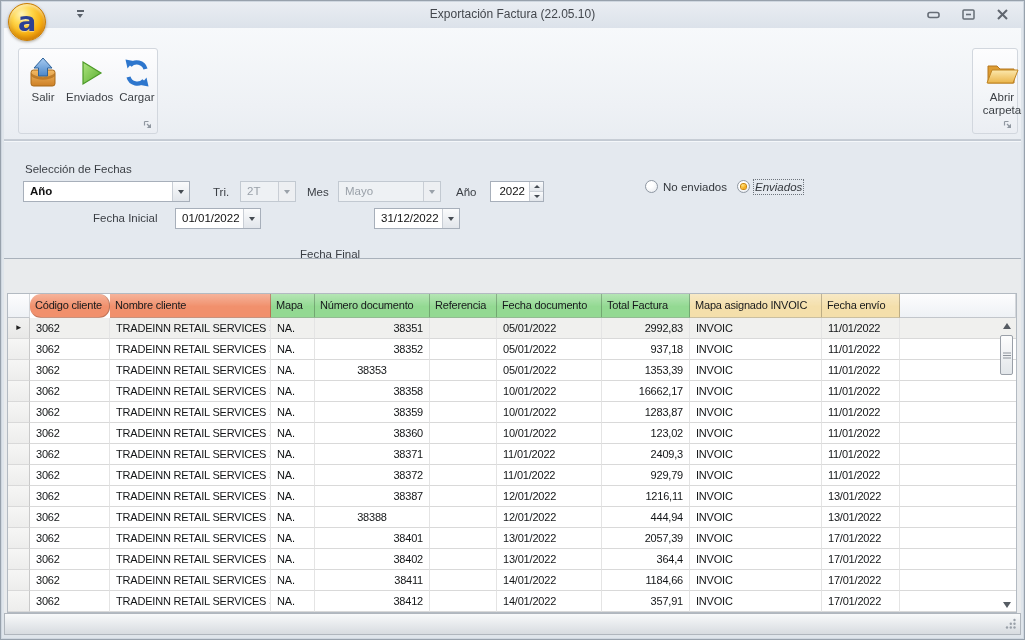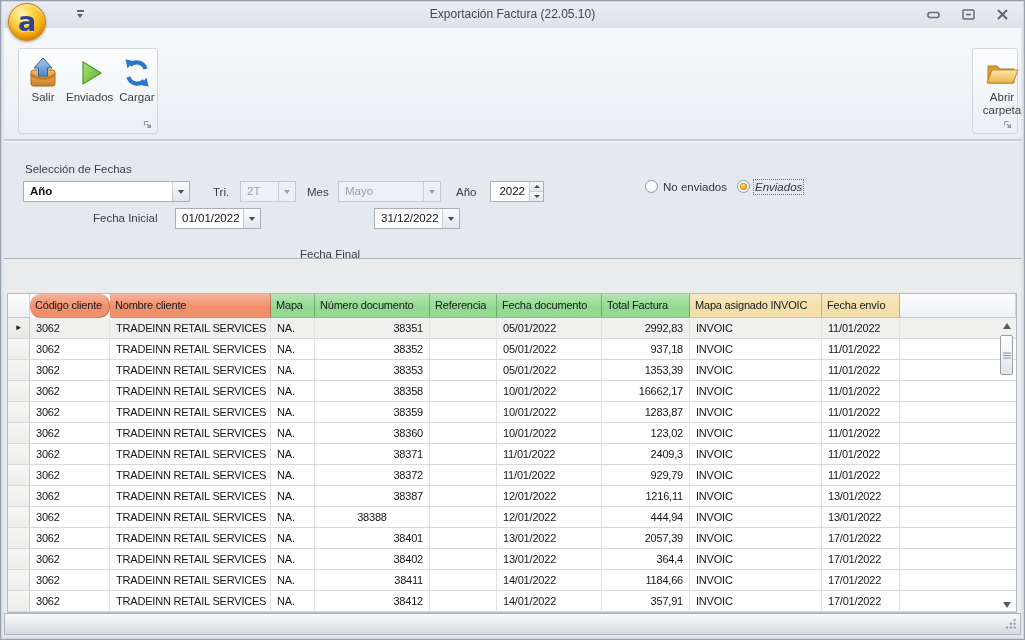--- a/index.html
+++ b/index.html
@@ -335,21 +335,21 @@
             <div class="cell r" style="width: 88px;">937,18</div>
             <div class="cell" style="width: 132px;">INVOIC</div>
             <div class="cell" style="width: 78px;">11/01/2022</div>
             <div class="cell cfill"></div>
           </div>
           <div class="grow">
             <div class="cell ind"></div>
             <div class="cell" style="width: 80px;">3062</div>
             <div class="cell" style="width: 161px;">TRADEINN RETAIL SERVICES SL</div>
             <div class="cell" style="width: 44px;">NA.</div>
-            <div class="cell r" style="width: 115px;">38353</div>
+            <div class="cell r" style="width: 115px; text-align: center;">38353</div>
             <div class="cell" style="width: 67px;"></div>
             <div class="cell" style="width: 105px;">05/01/2022</div>
             <div class="cell r" style="width: 88px;">1353,39</div>
             <div class="cell" style="width: 132px;">INVOIC</div>
             <div class="cell" style="width: 78px;">11/01/2022</div>
             <div class="cell cfill"></div>
           </div>
           <div class="grow">
             <div class="cell ind"></div>
             <div class="cell" style="width: 80px;">3062</div>

